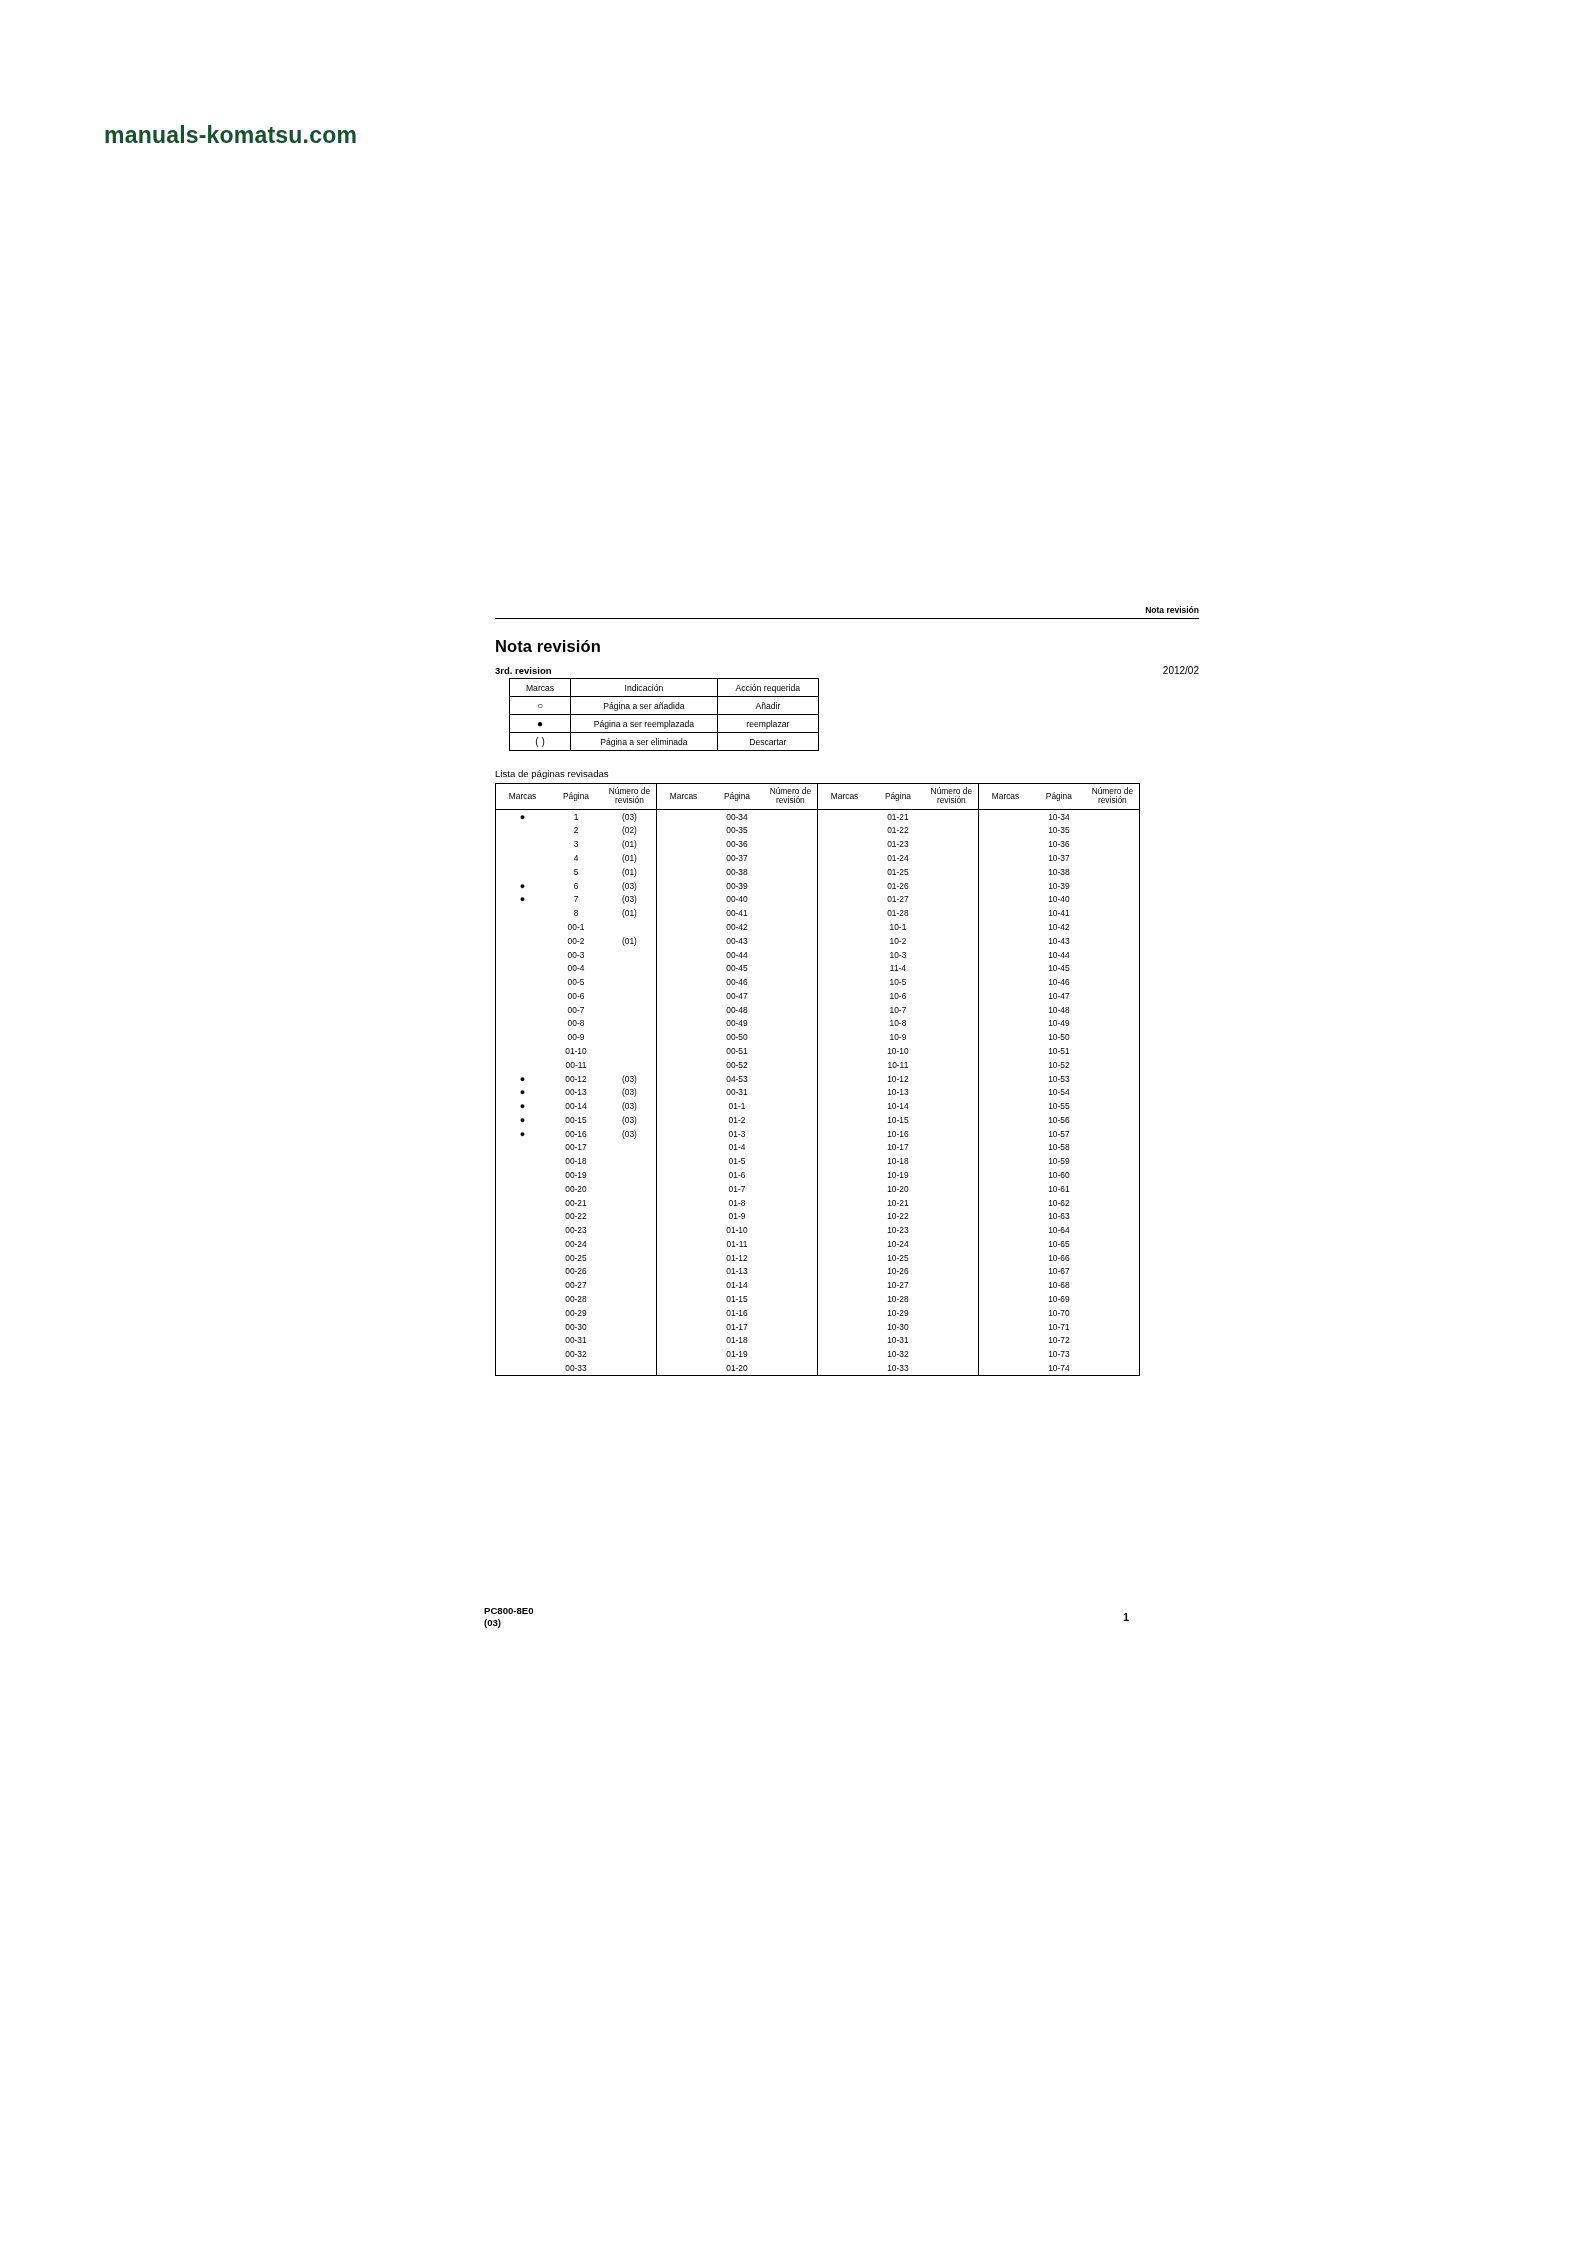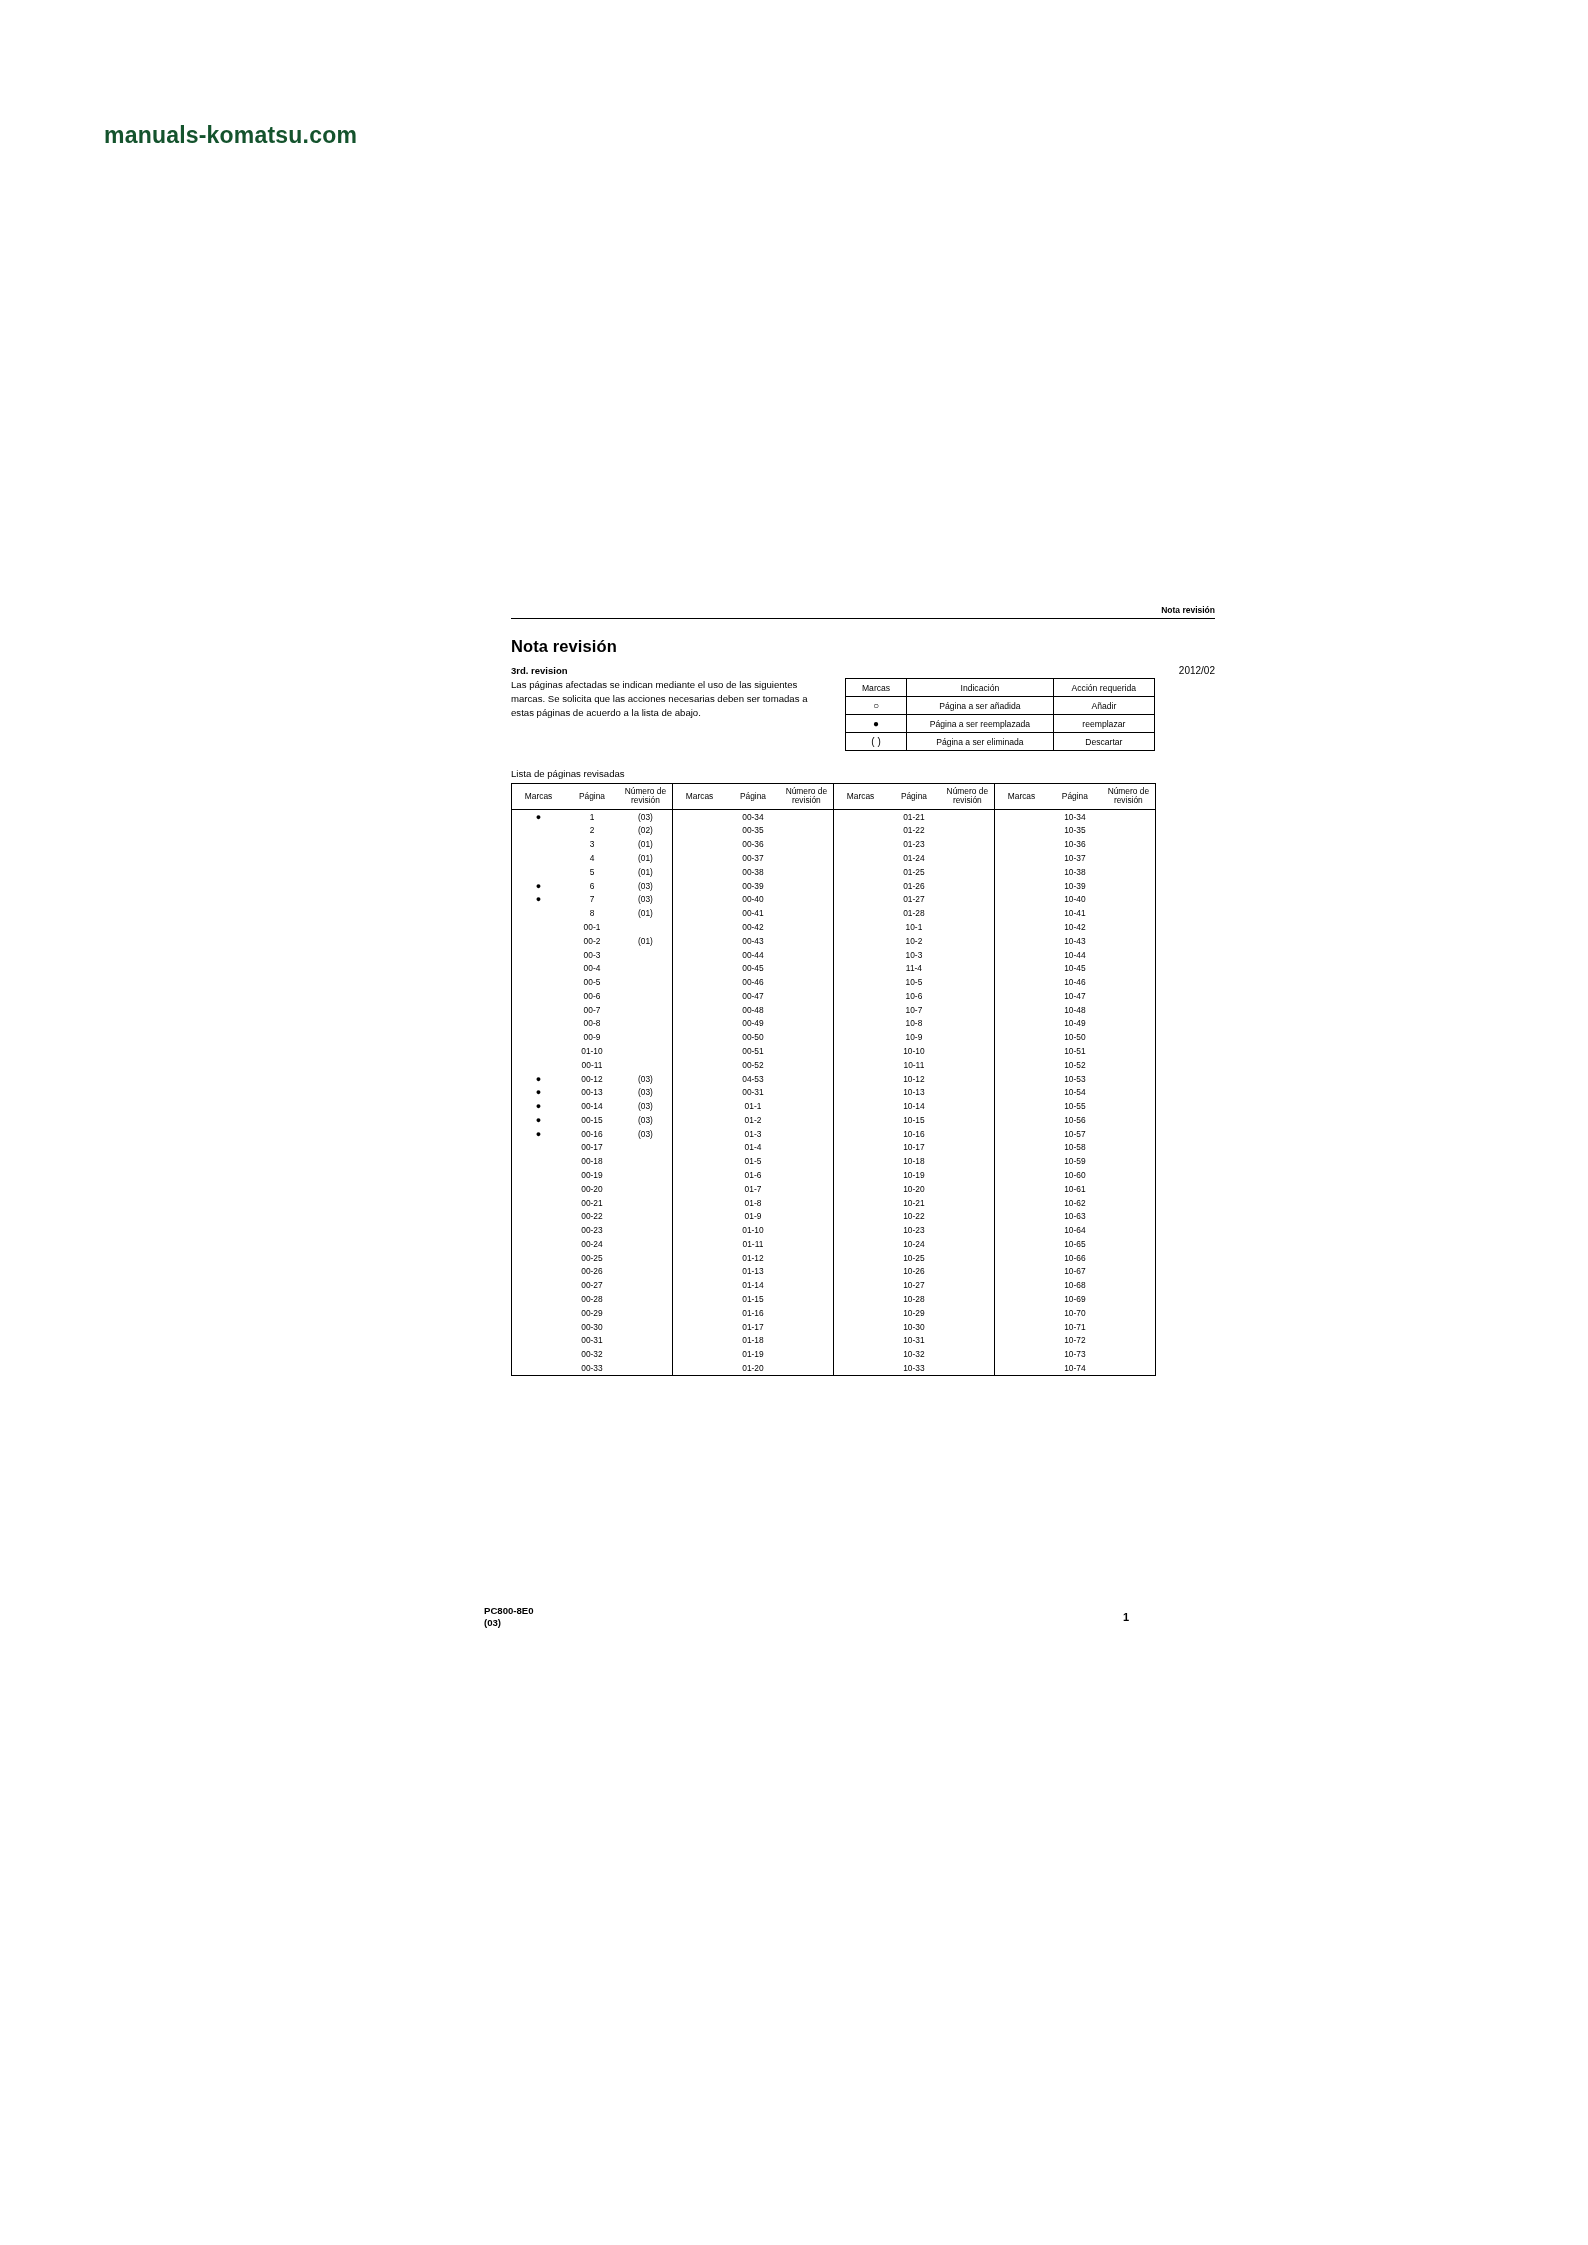--- a/index.html
+++ b/index.html
@@ -18,21 +18,21 @@
     position: absolute;
     left: 104px;
     top: 122px;
     font-size: 23px;
     font-weight: 600;
     color: #14532d;
     letter-spacing: 0.2px;
   }
   .page {
     position: absolute;
-    left: 511px;
+    left: 495px;
     top: 605px;
     width: 704px;
   }
   .hdr-row {
     display: flex;
     justify-content: flex-end;
     font-size: 8.5px;
     font-weight: bold;
     padding-bottom: 3px;
   }
@@ -160,21 +160,20 @@
   <div class="hdr-rule"></div>
 
   <div class="doc-title">Nota revisión</div>
 
   <div class="sub-row">
     <span class="sub-left">3rd. revision</span>
     <span class="sub-right">2012/02</span>
   </div>
 
   <div class="intro-wrap">
-    <div class="intro-text">Las páginas afectadas se indican mediante el uso de las siguientes marcas. Se solicita que las acciones necesarias deben ser tomadas a estas páginas de acuerdo a la lista de abajo.</div>
     <table class="legend">
       <thead>
         <tr>
           <th class="c-mark">Marcas</th>
           <th class="c-ind">Indicación</th>
           <th class="c-act">Acción requerida</th>
         </tr>
       </thead>
       <tbody>
         <tr>

